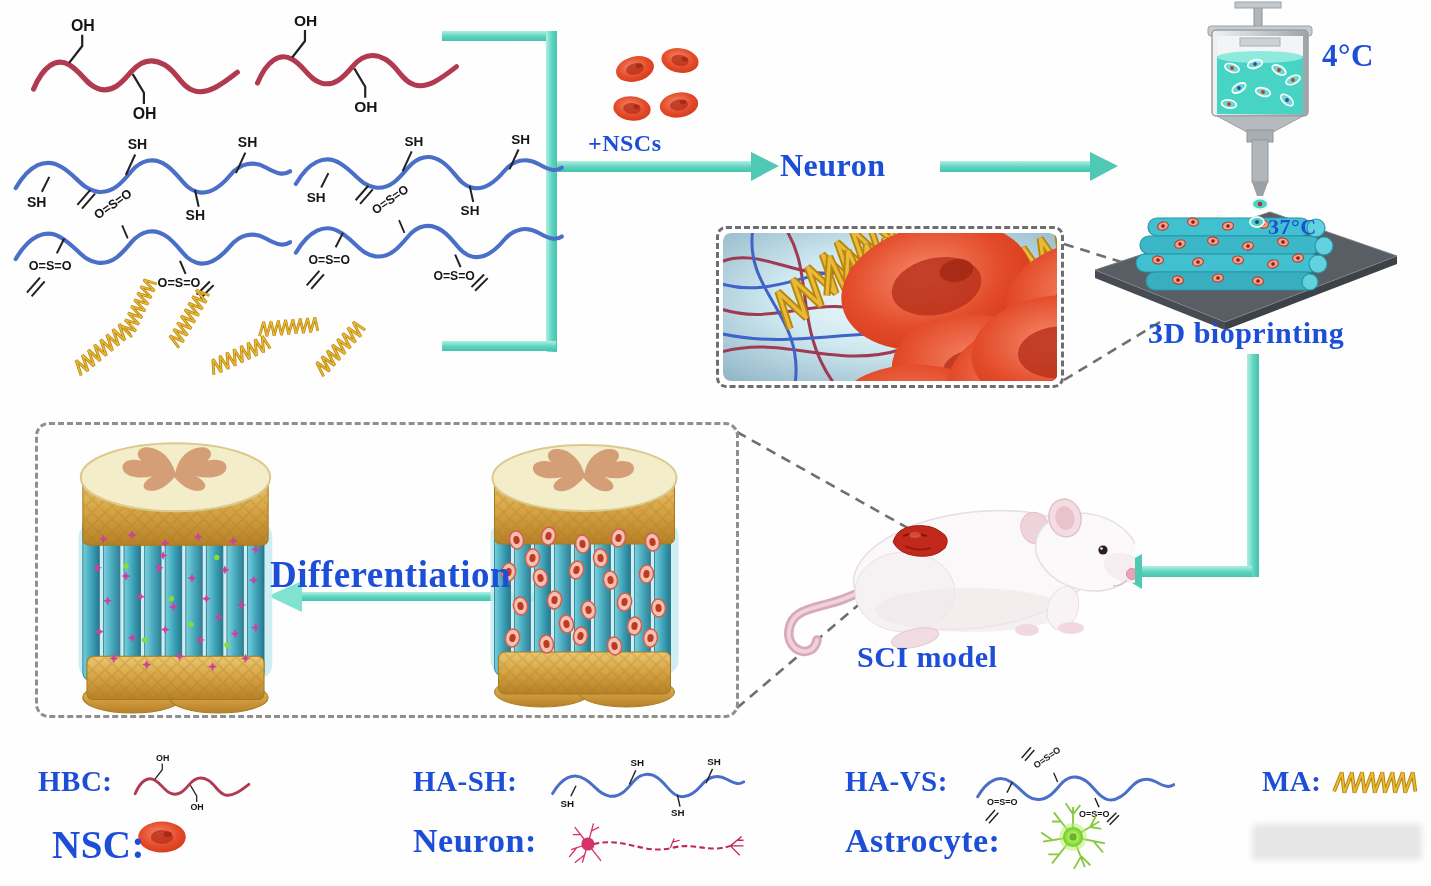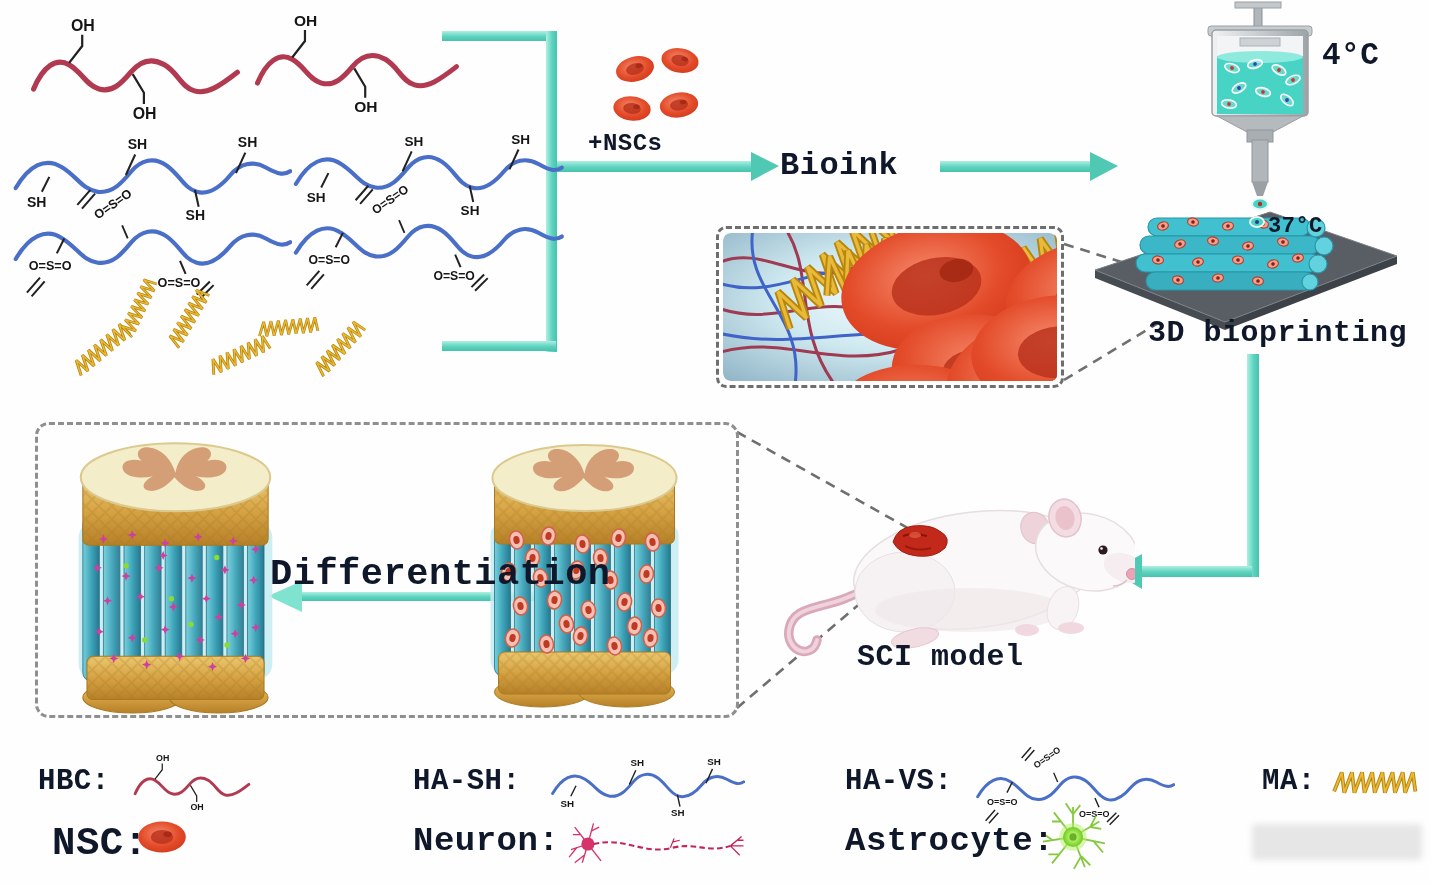--- a/index.html
+++ b/index.html
@@ -1,20 +1,20 @@
 <!DOCTYPE html>
 <html><head>
 <meta charset="utf-8">
 <style>
   html,body{margin:0;padding:0;background:#ffffff;}
   #fig{position:relative;width:1431px;height:886px;background:#fefefe;overflow:hidden;
        font-family:"Liberation Sans",sans-serif;}
   .abs{position:absolute;}
-  .lbl{position:absolute;font-weight:bold;color:#0f172a;white-space:nowrap;
-       font-family:Liberation Mono, monospace;letter-spacing:.5px;}
+  .lbl{position:absolute;font-weight:bold;color:#1d4ed8;white-space:nowrap;
+       font-family:Liberation Serif, serif;letter-spacing:.5px;}
   .dashbox{position:absolute;border:3px dashed #8f8f8f;border-radius:14px;background:transparent;}
   .inset{position:absolute;border:3px dashed #6e6e6e;border-radius:10px;background:#fff;padding:4px;}
   .wm{position:absolute;background:rgba(170,170,170,.28);filter:blur(3px);border-radius:4px;}
   svg{display:block;}
   svg text{font-family:"Liberation Sans",sans-serif;font-weight:bold;fill:#151515;}
 </style>
 </head>
 <body>
 
 <div id="fig">
@@ -277,21 +277,21 @@
         <use href="#nsc-cell"></use>
       </svg>
     </div>
 <div class="abs" style="left:656px;top:88px;z-index:2;transform:rotate(-8deg)">
       <svg width="46" height="34" viewBox="0 0 40 30">
         <use href="#nsc-cell"></use>
       </svg>
     </div>
 
 <div class="lbl" style="left:588px;top:130px;font-size:24px;z-index:5">+NSCs</div>
-<div class="lbl" style="left:780px;top:147px;font-size:32px;z-index:5">Bioink</div>
+<div class="lbl" style="left:780px;top:147px;font-size:32px;z-index:5">Neuron</div>
 
 <svg class="abs" style="left:1195px;top:0;z-index:4" width="200" height="235" viewBox="0 0 200 235">
   <rect x="59" y="6" width="8" height="30" fill="#b0b6ba" stroke="#8a9094"></rect>
   <rect x="40" y="2" width="46" height="6" fill="#c2c8cc" stroke="#9aa0a4"></rect>
   <rect x="13" y="26" width="104" height="10" rx="3" fill="#c7ccd0" stroke="#9aa0a4"></rect>
   <rect x="17" y="30" width="96" height="86" rx="4" fill="url(#mg)" stroke="#9aa0a4" stroke-width="1.5"></rect>
   <rect x="22" y="36" width="86" height="22" fill="#f2f4f5"></rect>
   <rect x="45" y="38" width="40" height="8" fill="#cdd2d5" stroke="#aab0b4"></rect>
   <rect x="22" y="56" width="86" height="58" fill="#48d4c4"></rect>
   <ellipse cx="65" cy="57" rx="43" ry="6" fill="#8deadd"></ellipse>

